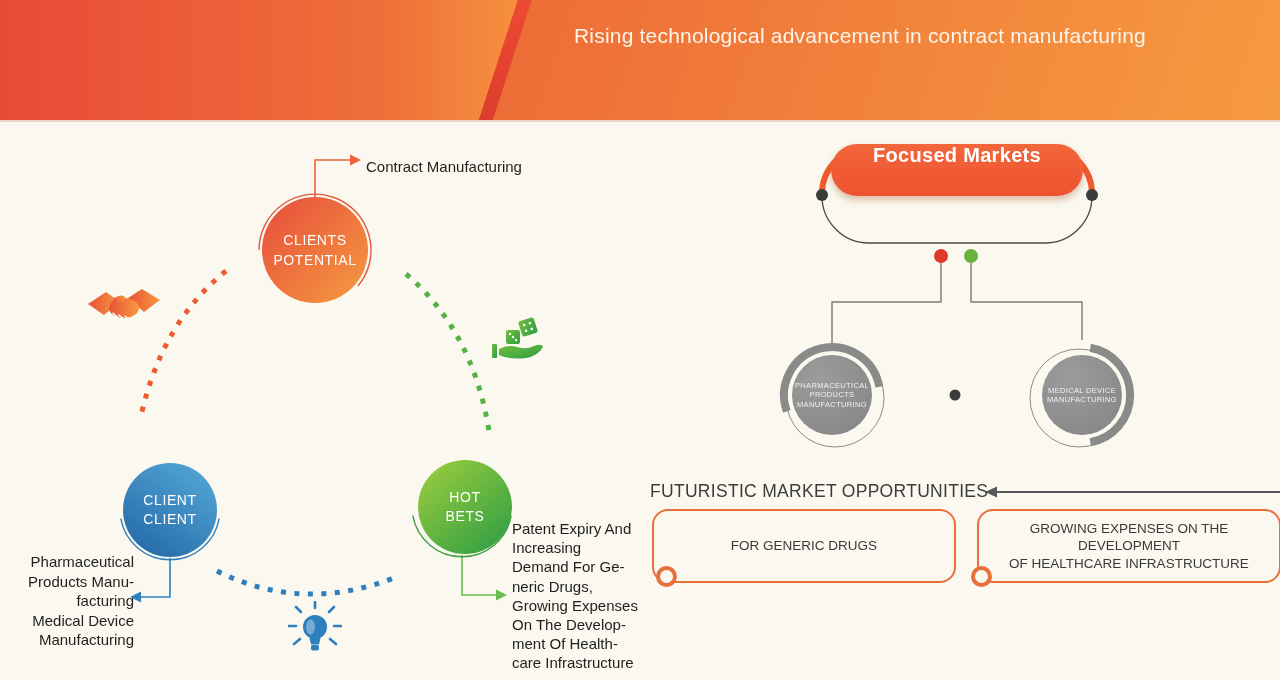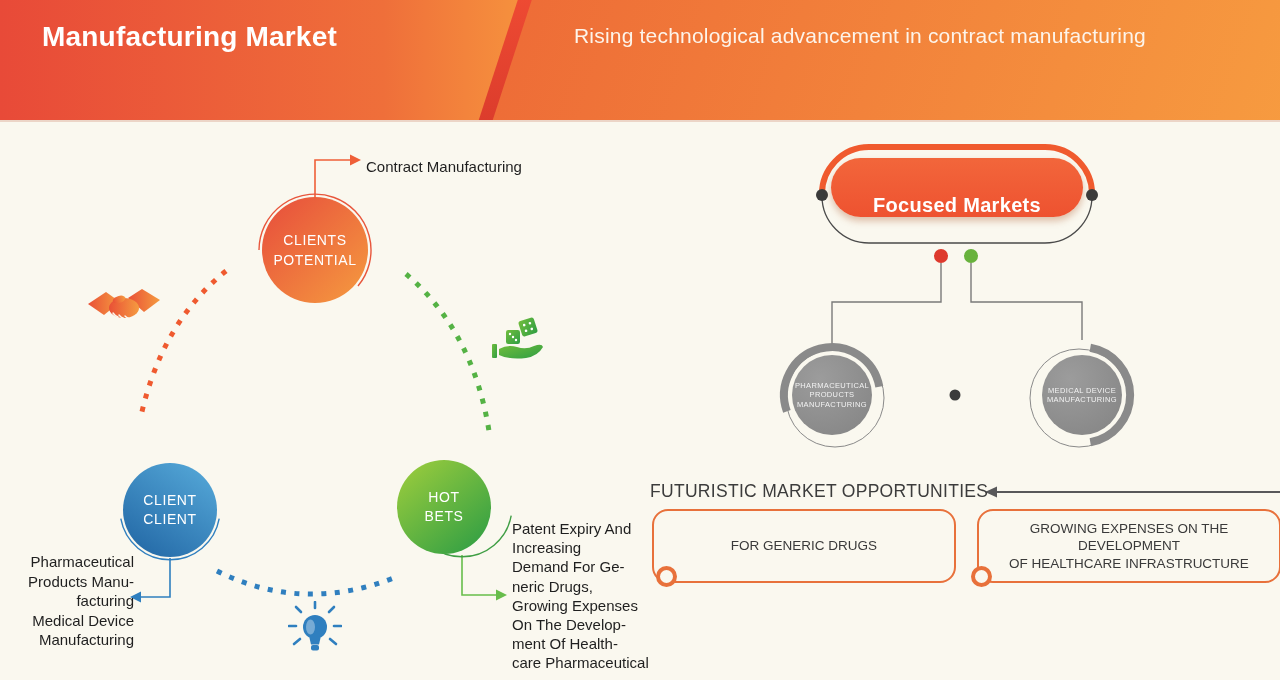--- a/index.html
+++ b/index.html
@@ -25,33 +25,33 @@
   
   .connector-layer{position:absolute;left:0;top:0;width:1280px;height:680px;pointer-events:none;}
   
   .node{position:absolute;border-radius:50%;display:flex;flex-direction:column;
     align-items:center;justify-content:center;color:#fff;text-align:center;
     font-weight:400;letter-spacing:.6px;}
   .node-orange{left:262px;top:197px;width:106px;height:106px;
     background:linear-gradient(135deg,#e8523c 8%,#f4953f 92%);font-size:14px;line-height:20px;}
   .node-blue{left:123px;top:463px;width:94px;height:94px;
     background:linear-gradient(215deg,#55a8d8 5%,#2267a5 95%);font-size:14px;line-height:19px;}
-  .node-green{left:397px;top:460px;width:94px;height:94px;
+  .node-green{left:418px;top:460px;width:94px;height:94px;
     background:linear-gradient(140deg,#9bcc3d 5%,#2f9e44 95%);font-size:14px;line-height:19px;}
   
   .callout-label{position:absolute;left:366px;top:158px;font-size:15px;color:#1f1f1f;}
   .left-notes{position:absolute;left:0;top:552px;width:134px;text-align:right;
     font-size:15px;line-height:19.5px;color:#1f1f1f;}
   .hot-notes{position:absolute;left:512px;top:519px;width:150px;text-align:left;
     font-size:15px;line-height:19.2px;color:#1f1f1f;}
   
-  .fm-pill{position:absolute;left:831px;top:158px;width:252px;height:59px;border-radius:30px;
+  .fm-pill{position:absolute;left:831px;top:144px;width:252px;height:52px;border-radius:30px;
     background:linear-gradient(180deg,#f2663b,#ee5230);
     box-shadow:0 4px 7px rgba(170,80,35,.35);
-    display:flex;align-items:flex-end;justify-content:center;
+    display:flex;align-items:flex-start;justify-content:center;
     color:#fff;font-size:20px;font-weight:700;letter-spacing:.3px;}
   .gray-node{position:absolute;width:80px;height:80px;border-radius:50%;
     background:radial-gradient(circle at 35% 30%,#9c9c9c,#838383);
     display:flex;flex-direction:column;align-items:center;justify-content:center;
     color:#f2f2f2;font-size:7.5px;line-height:9.5px;letter-spacing:.35px;text-align:center;}
   .gray-node-left{left:792px;top:355px;}
   .gray-node-right{left:1042px;top:355px;}
   
   .opps-heading{position:absolute;left:650px;top:481px;font-size:17.5px;color:#3c3c3c;
     letter-spacing:.3px;font-weight:500;}
@@ -70,21 +70,20 @@
   .icon-dicehand{left:490px;top:316px;}
   .icon-lightbulb{left:288px;top:601px;}
 </style>
 </head>
 <body>
 
 <div class="header">
   <div class="header-stripe"></div>
   <div class="header-diag"></div>
   <div class="header-title">
-    <div>Manufacturing Market</div>
   </div>
   <div class="header-subtitle">Rising technological advancement in contract manufacturing</div>
 </div>
 
 <svg class="connector-layer" viewBox="0 0 1280 680">
 
   <path d="M315,198 V160 H350" fill="none" stroke="#ef5f38" stroke-width="1.6"></path>
   <polygon points="350,154.5 361,160 350,165.5" fill="#ef5f38"></polygon>
 
   <path d="M259,250 A56,56 0 1 1 358,286" fill="none" stroke="#e8563c" stroke-width="1.4"></path>
@@ -147,21 +146,21 @@
 </div>
 
 <div class="hot-notes">
   <div>Patent Expiry And</div>
   <div>Increasing</div>
   <div>Demand For Ge-</div>
   <div>neric Drugs,</div>
   <div>Growing Expenses</div>
   <div>On The Develop-</div>
   <div>ment Of Health-</div>
-  <div>care Pharmaceutical</div>
+  <div>care Infrastructure</div>
 </div>
 
 <svg class="icon icon-handshake" width="76" height="54" viewBox="0 0 76 54">
   <defs>
     <linearGradient id="hsg" x1="0" y1="0" x2="1" y2="0">
       <stop offset="0" stop-color="#e95036"></stop>
         <stop offset="1" stop-color="#f59b40"></stop>
     </linearGradient>
   </defs>
   <path d="M2,22 L20,10 L34,20 L18,33 Z" fill="url(#hsg)"></path>

